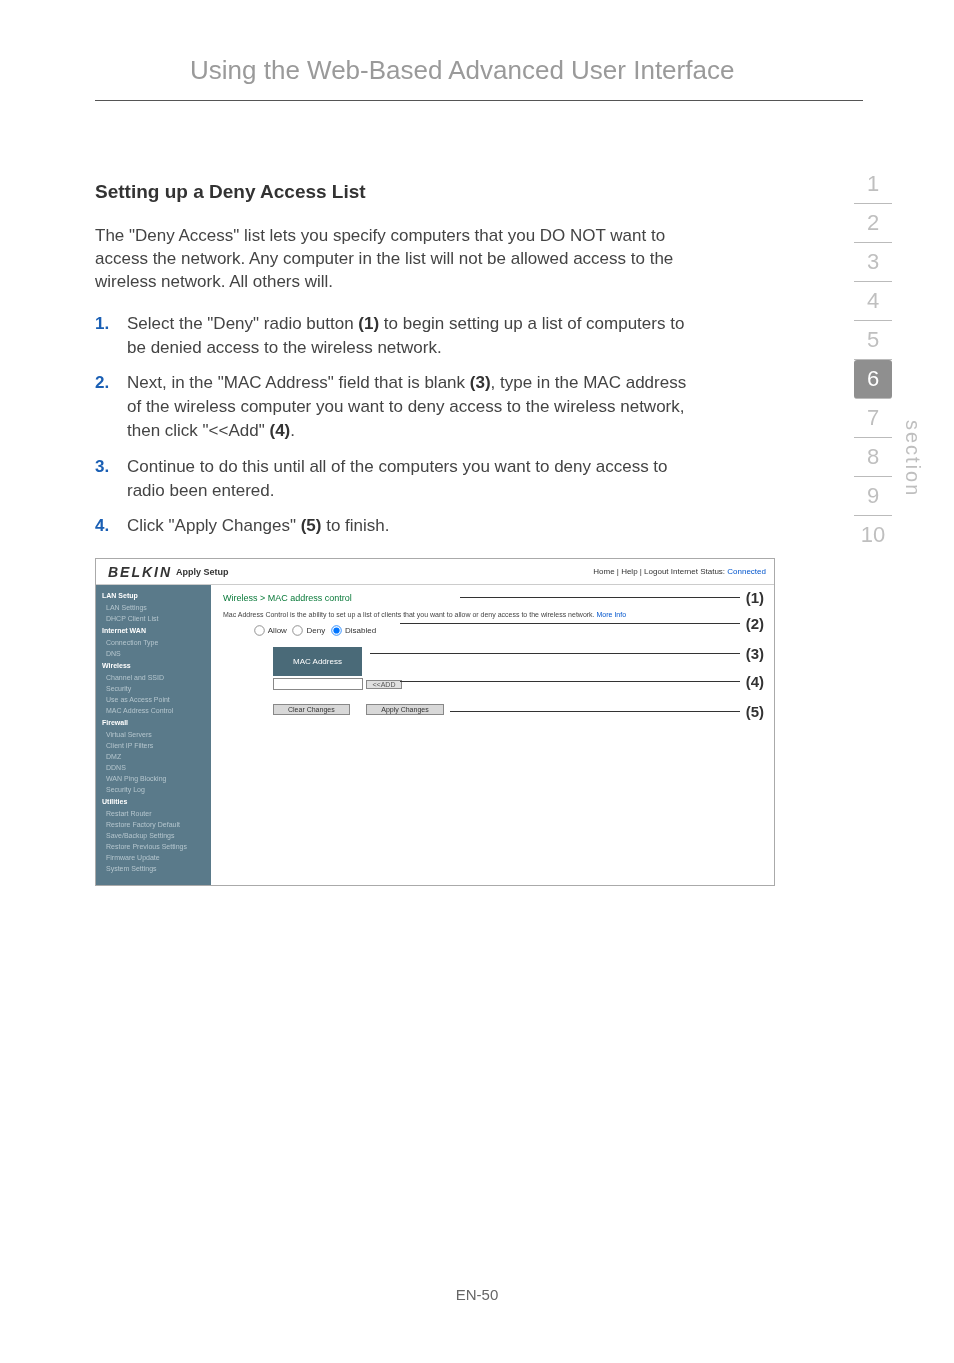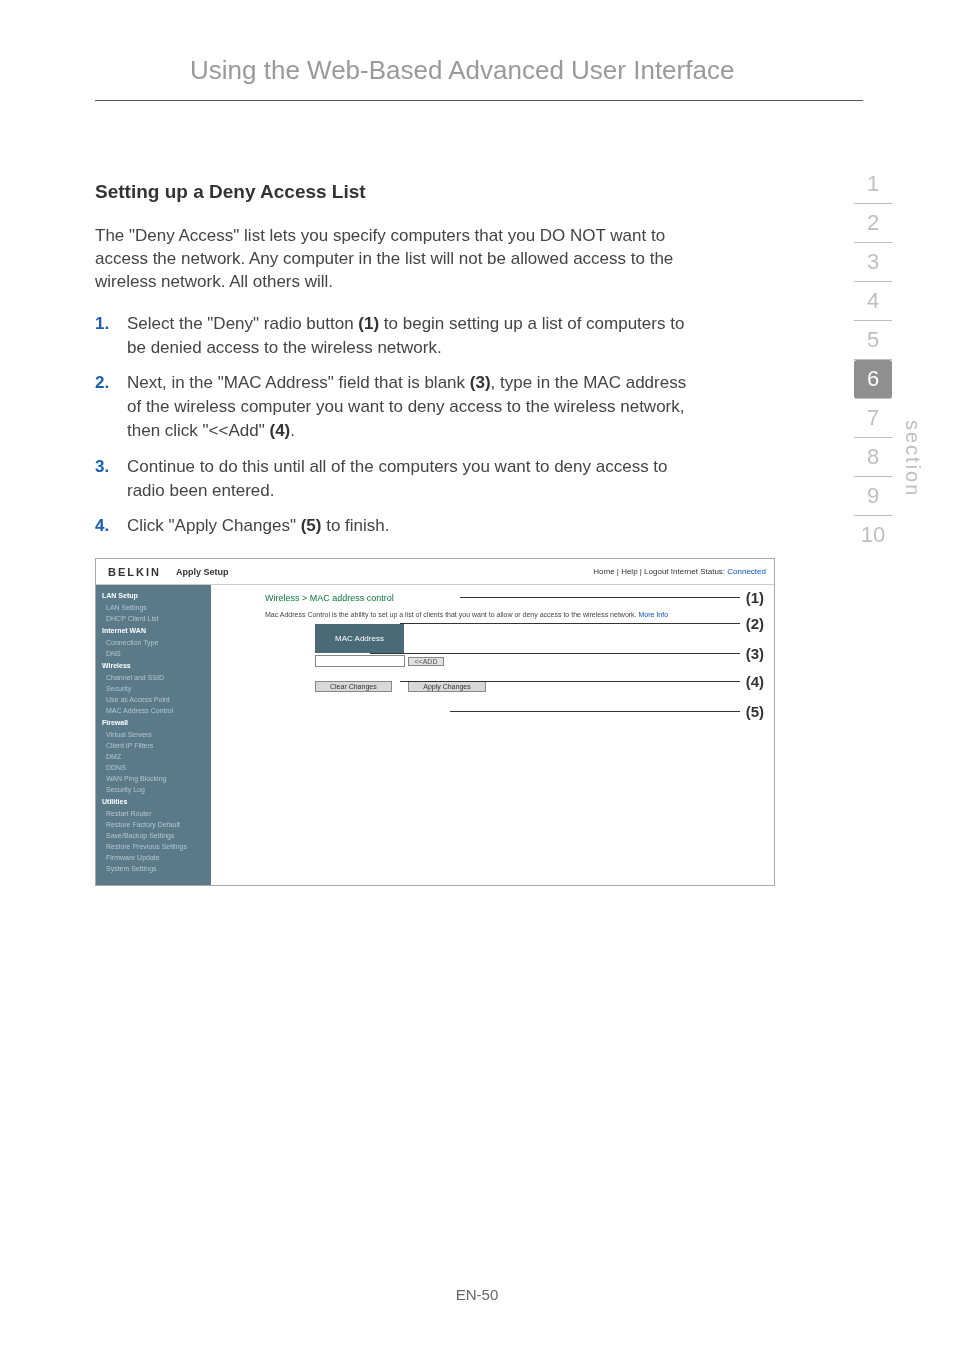--- a/index.html
+++ b/index.html
@@ -34,25 +34,25 @@
   .section-nav .n { font-size: 22px; color: #bfbfbf; padding: 6px 0; border-bottom: 1px solid #bbb; }
   .section-nav .n:last-child { border-bottom: none; }
   .section-nav .active { background: #8f8f8f; color: #fff; border-radius: 3px; }
   .section-label { position: absolute; right: 30px; top: 420px; font-size: 20px; color: #bfbfbf; writing-mode: vertical-rl; letter-spacing: 2px; }
 
   .footer { position: absolute; bottom: 60px; left: 0; width: 100%; text-align: center; font-size: 15px; color: #666; }
 
   
   .screenshot { width: 680px; margin-top: 20px; border: 1px solid #aaa; background: #fff; font-size: 9px; position: relative; }
   .ss-topbar { display: flex; align-items: center; height: 26px; border-bottom: 1px solid #ccc; }
-  .ss-logo { font-weight: bold; letter-spacing: 2px; color: #333; font-size: 11px; padding: 0 12px; width: 80px; }
+  .ss-logo { font-weight: bold; letter-spacing: 2px; color: #333; font-size: 14px; padding: 0 12px; width: 80px; font-style: italic; }
   .ss-router { font-weight: bold; font-size: 9px; color: #333; }
   .ss-toplinks { margin-left: auto; font-size: 8px; color: #333; padding-right: 8px; }
   .ss-toplinks .conn { color: #0055cc; }
-  .ss-body { display: flex; min-height: 300px; gap: 42px; }
+  .ss-body { display: flex; min-height: 300px; }
   .ss-side { width: 115px; background: #5a7a8a; color: #c8d4da; font-size: 7px; padding: 4px 0; }
   .ss-side .hd { color: #fff; font-weight: bold; padding: 3px 6px; }
   .ss-side .it { padding: 2px 10px; color: #b5c6ce; }
   .ss-main { flex: 1; padding: 8px 12px; position: relative; }
   .ss-crumb { color: #0a7a3a; font-size: 9px; margin-bottom: 8px; }
   .ss-desc { font-size: 7px; color: #444; margin-bottom: 6px; }
   .ss-desc .mi { color: #0055cc; }
   .ss-radios { font-size: 8px; color: #333; margin: 4px 0 10px 30px; }
   .ss-radios input { vertical-align: middle; transform: scale(0.8); }
   .ss-mac-wrap { margin-left: 50px; }
@@ -136,20 +136,25 @@
           <div class="it">Save/Backup Settings</div>
           <div class="it">Restore Previous Settings</div>
           <div class="it">Firmware Update</div>
           <div class="it">System Settings</div>
         </div>
       <div class="ss-main">
         <div class="ss-crumb">Wireless &gt; MAC address control</div>
         <div class="ss-desc">
           <span>Mac Address Control is the ability to set up a list of clients that you want to allow or deny access to the wireless network. </span><span class="mi">More Info</span>
         </div>
+        <div class="ss-radios">
+          <input type="radio" style=""> <span>Allow</span>
+          &nbsp;<input type="radio" style=""> <span>Deny</span>
+          &nbsp;<input type="radio" checked="" style=""> <span>Disabled</span>
+        </div>
         <div class="ss-mac-wrap">
           <div class="ss-mac-hdr">MAC Address</div>
           <div class="ss-mac-row">
             <input type="text" style="">
             <span class="addbtn">&lt;&lt;ADD</span>
           </div>
         </div>
         <div class="ss-btns">
           <span class="b">Clear Changes</span>
           <span class="b">Apply Changes</span>

